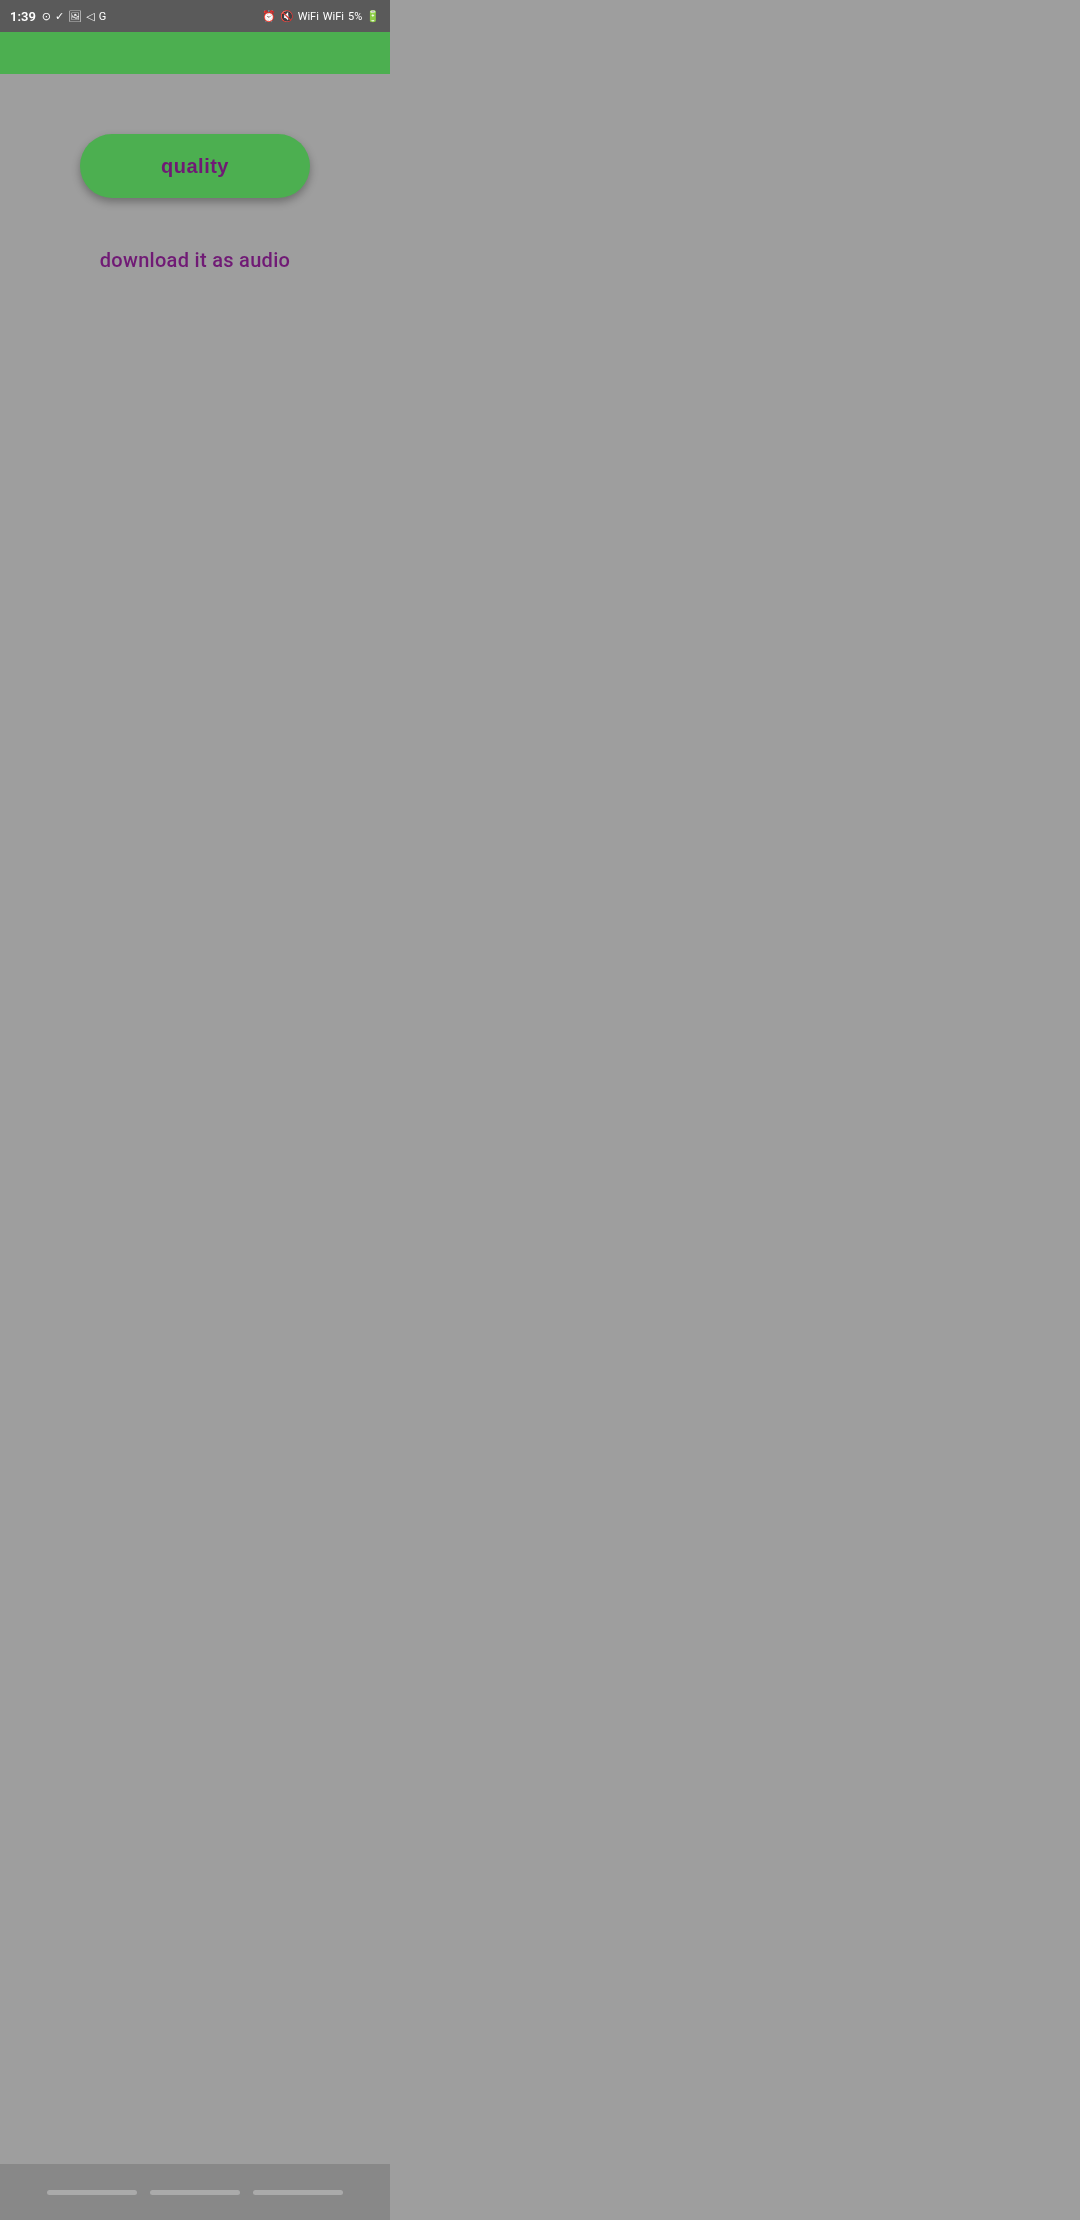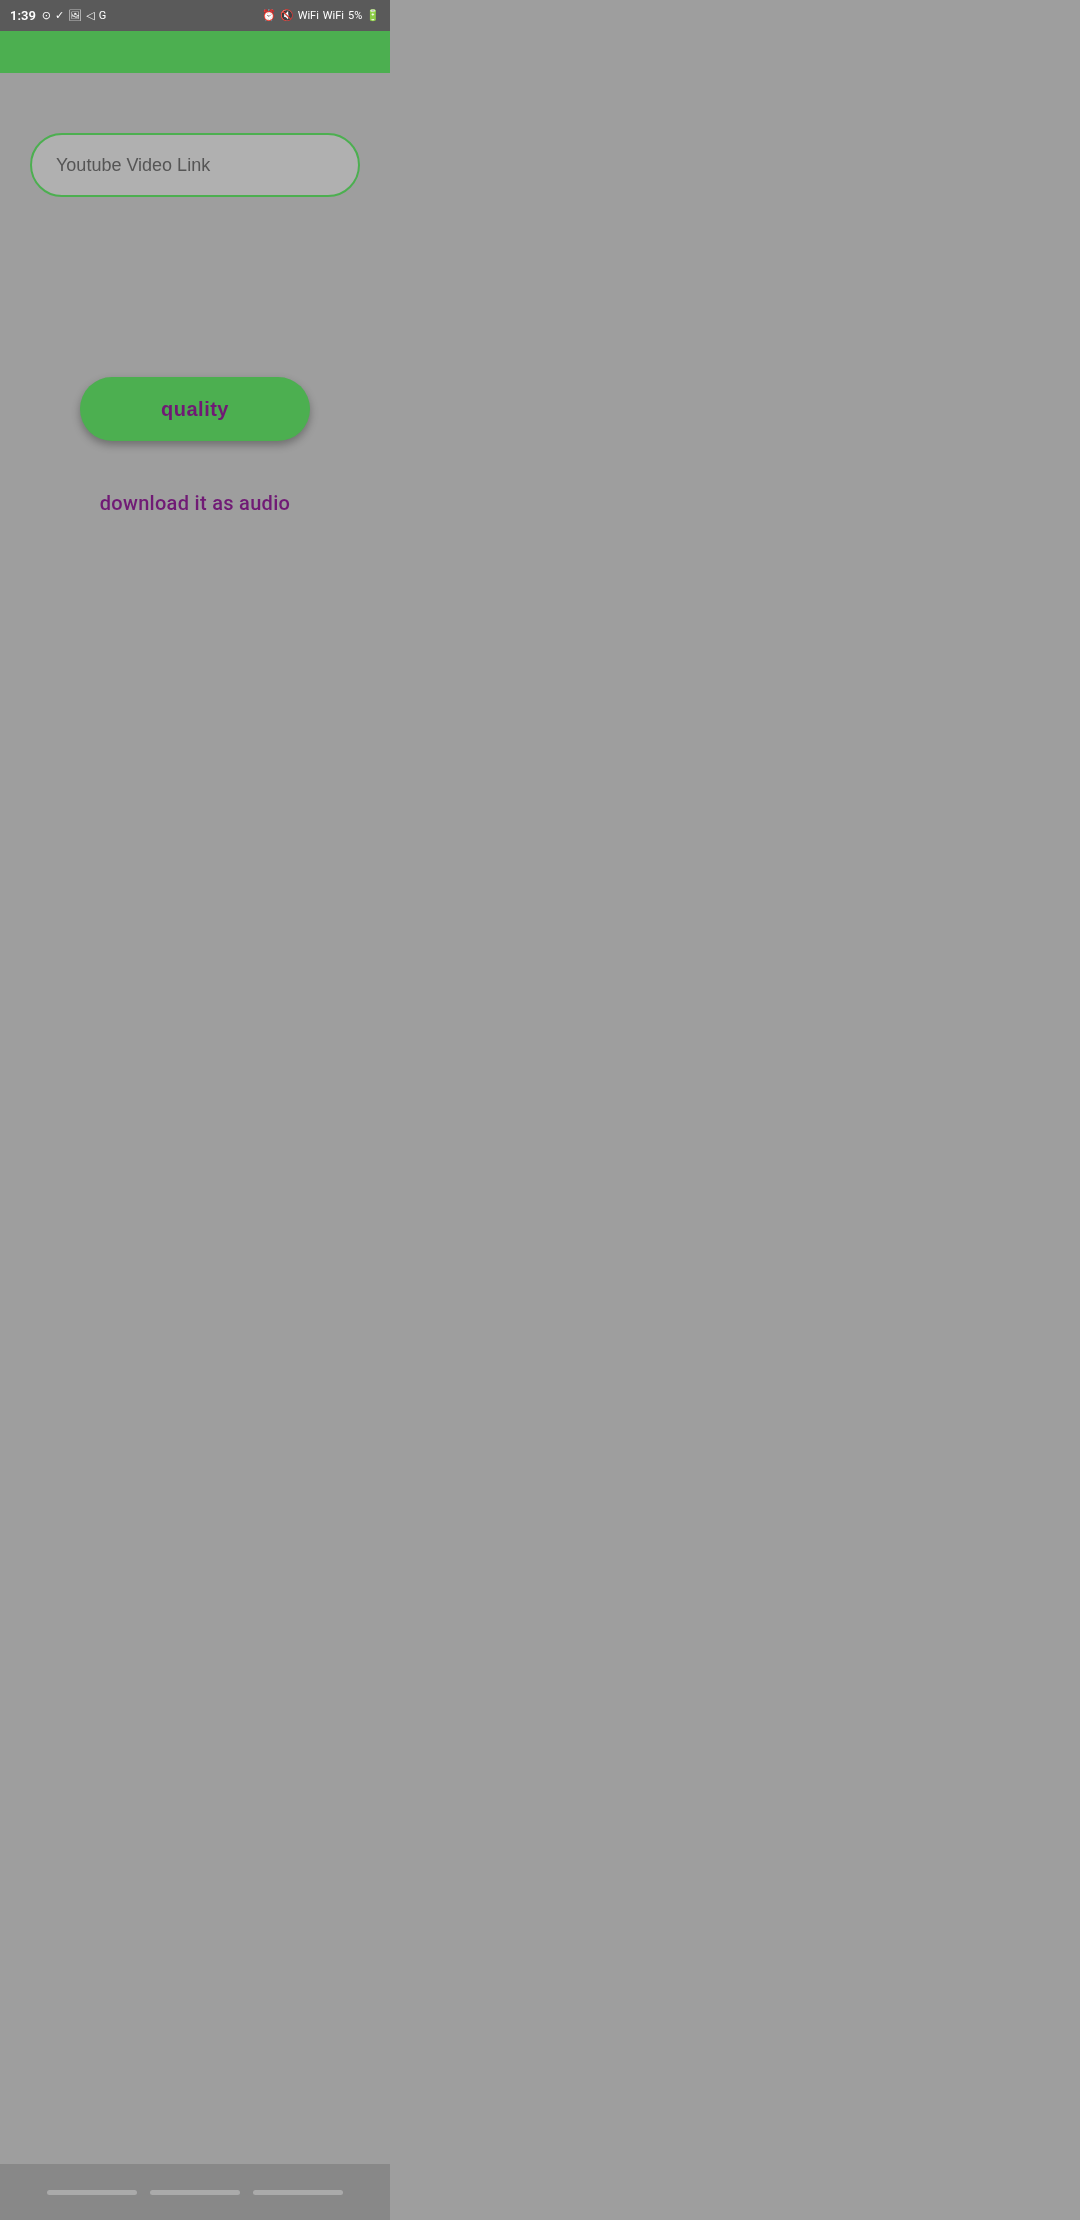--- a/index.html
+++ b/index.html
@@ -15,26 +15,26 @@
       background-color: #9e9e9e;
       font-family: 'Roboto', Arial, sans-serif;
       display: flex;
       flex-direction: column;
       overflow-x: hidden;
     }
 
     
     .status-bar {
       width: 100%;
-      height: 31px;
+      height: 16px;
       background-color: #5a5a5a;
       display: flex;
       align-items: center;
       justify-content: space-between;
-      padding: 8px 10px;
+      padding: 16px 10px;
       flex-shrink: 0;
     }
 
     .status-bar-left {
       display: flex;
       align-items: center;
       gap: 6px;
     }
 
     .status-time {
@@ -178,23 +178,20 @@
     <span class="status-right-text">WiFi</span>
     <span class="status-right-text">5%</span>
     <span class="status-right-text">🔋</span>
   </div>
 </div>
 
 <div class="top-bar"></div>
 
 <div class="main-content">
 
-  <div class="url-input-wrapper">
-    <input class="url-input" type="text" value="" placeholder="Youtube Video Link" style="">
-  </div>
 
   <button class="quality-button">quality</button>
 
   <a class="download-audio-link" href="#">download it as audio</a>
 
   <div class="spacer"></div>
 
 </div>
 
 <div class="bottom-nav">

